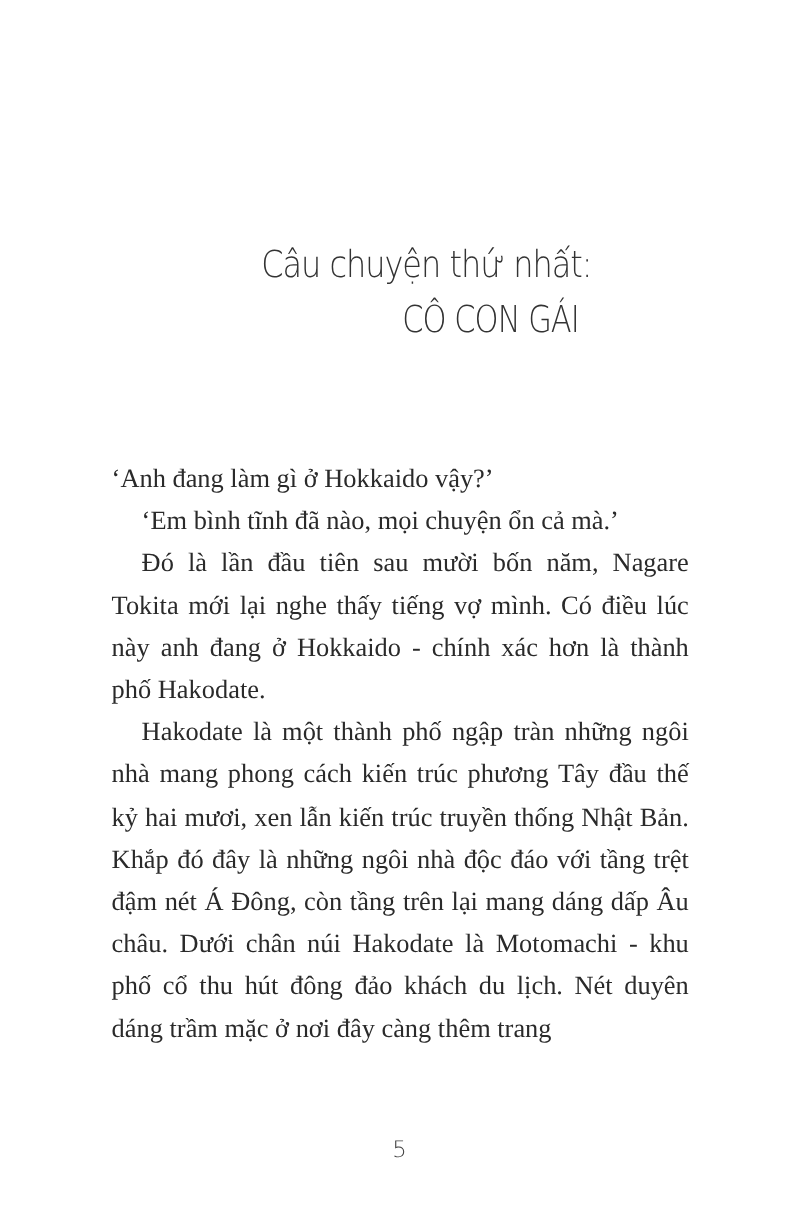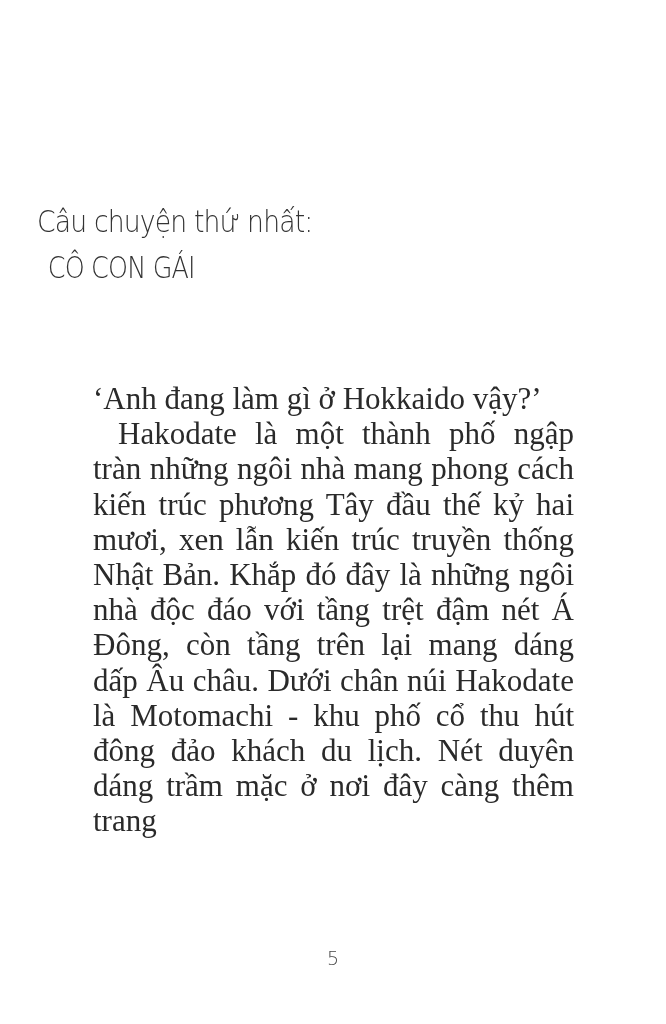--- a/index.html
+++ b/index.html
@@ -12,21 +12,21 @@
       height: 1024px;
       position: relative;
       overflow: hidden;
       color: #2b2b2b;
     }
     .chapter-heading {
       position: absolute;
       left: 0;
       width: 530px;
       top: 198px;
-      text-align: left;
+      text-align: right;
       font-family: "DejaVu Sans", sans-serif;
       font-weight: 300;
       color: #333333;
       letter-spacing: -1px;
     }
     .chapter-heading .line1 {
       display: block;
       font-size: 31px;
       line-height: 46px;
       transform: scaleX(0.86);
@@ -36,21 +36,21 @@
       font-size: 31px;
       line-height: 46px;
       transform: scaleX(0.82);
     }
     .body-text {
       position: absolute;
       left: 93px;
       top: 381px;
       width: 481px;
       font-family: "Liberation Serif", serif;
-      font-size: 31px;
+      font-size: 22px;
       line-height: 35.2px;
       color: #2a2a2a;
     }
     .body-text p {
       margin: 0;
       text-align: justify;
       text-align-last: left;
     }
     .body-text p.indent {
       text-indent: 25px;
@@ -73,16 +73,18 @@
 </head>
 <body>
 
 <div class="chapter-heading">
   <span class="line1">Câu chuyện thứ nhất:</span>
   <span class="line2">CÔ CON GÁI</span>
 </div>
 
 <div class="body-text">
   <p class="noindent">‘Anh đang làm gì ở Hokkaido vậy?’</p>
+  <p class="indent">‘Em bình tĩnh đã nào, mọi chuyện ổn cả mà.’</p>
+  <p class="indent">Đó là lần đầu tiên sau mười bốn năm, Nagare Tokita mới lại nghe thấy tiếng vợ mình. Có điều lúc này anh đang ở Hokkaido - chính xác hơn là thành phố Hakodate.</p>
   <p class="indent">Hakodate là một thành phố ngập tràn những ngôi nhà mang phong cách kiến trúc phương Tây đầu thế kỷ hai mươi, xen lẫn kiến trúc truyền thống Nhật Bản. Khắp đó đây là những ngôi nhà độc đáo với tầng trệt đậm nét Á Đông, còn tầng trên lại mang dáng dấp Âu châu. Dưới chân núi Hakodate là Motomachi - khu phố cổ thu hút đông đảo khách du lịch. Nét duyên dáng trầm mặc ở nơi đây càng thêm trang</p>
 </div>
 
 <div class="page-number">5</div>
 
 </body></html>

